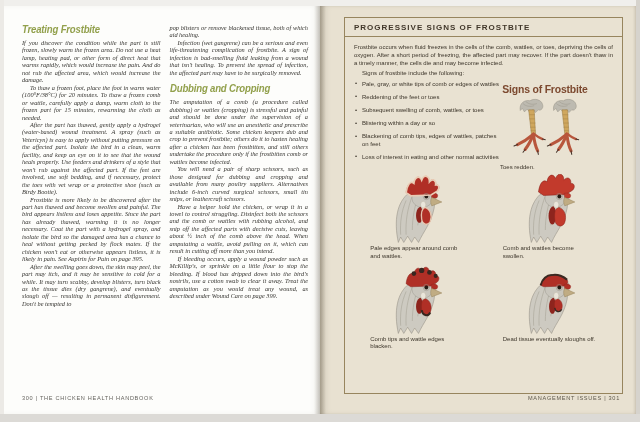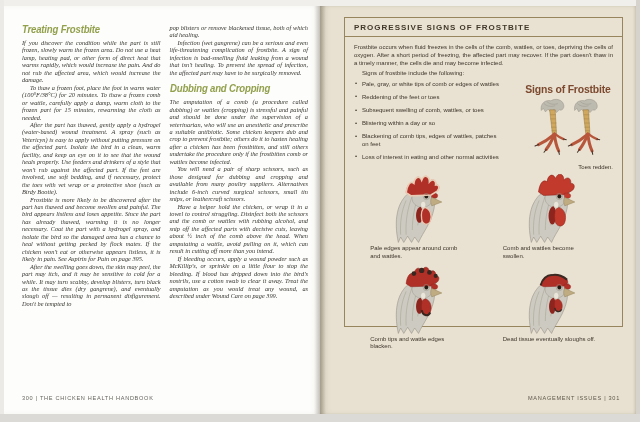--- a/index.html
+++ b/index.html
@@ -23,36 +23,36 @@
   .col p { font-family:"Liberation Serif", serif; font-size:6.3px; line-height:7.45px;
            color:#34332f; text-align:justify; text-indent:8px; }
   .col p.noindent { text-indent:0; }
 
   .folio { position:absolute; bottom:13px; font-size:5.6px; letter-spacing:.7px;
            color:#66645f; text-transform:uppercase; }
   .folio-left  { left:18px; }
   .folio-right { right:16px; color:#5f594c; }
 
   
-  .signs-box { position:absolute; top:11px; left:24px; right:13px; height:310px;
+  .signs-box { position:absolute; top:11px; left:24px; right:13px; height:377px;
                border:1px solid #97855e; background:#e9e2d2; }
   .box-title { padding:5px 9px 4px; border-bottom:1px solid #97855e;
                font-size:8px; font-weight:bold; letter-spacing:1px; color:#41372a;
                transform-origin:left; }
   .box-body { padding:6px 9px 0; }
   .box-body .intro { font-size:6px; line-height:8.2px; color:#3c352a; text-align:justify; }
   .list-intro { font-size:6px; line-height:8.2px; color:#3c352a; text-indent:8px; margin-top:1px; }
 
   .box-cols { display:flex; margin-top:4px; }
   .bullets { list-style:none; width:146px; }
   .bullets li { position:relative; font-size:6px; line-height:7.6px; color:#3c352a;
                 padding-left:8px; margin-bottom:5.5px; }
   .bullets li::before { content:"•"; position:absolute; left:1px; top:-0.5px; font-size:6px; color:#3c352a; }
 
-  .signs-col { flex:1; display:flex; flex-direction:column; align-items:flex-end; }
+  .signs-col { flex:1; display:flex; flex-direction:column; align-items:flex-start; }
   .signs-col h3 { font-size:11px; font-weight:bold; color:#7c492f; letter-spacing:-.2px;
                   margin:2px 0 3px; transform:scaleX(.95); }
   .caption { font-size:6px; line-height:7.4px; color:#3c352a; }
   .caption.center { text-align:center; margin-top:2px; }
 
   .heads-grid { display:grid; grid-template-columns:1fr 1fr; column-gap:14px; row-gap:5px;
                 margin-top:3px; padding:0 4px; }
   .heads-grid figure { display:flex; flex-direction:column; align-items:center; }
   .heads-grid .caption { width:94px; margin-top:1px; }
 

